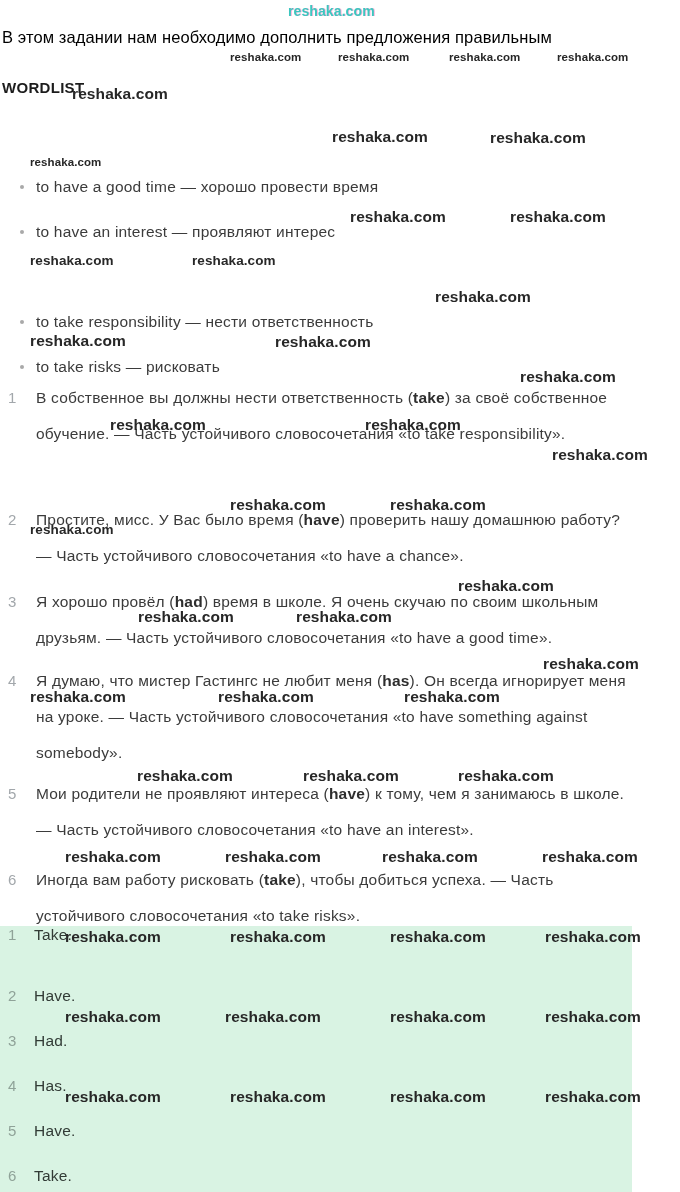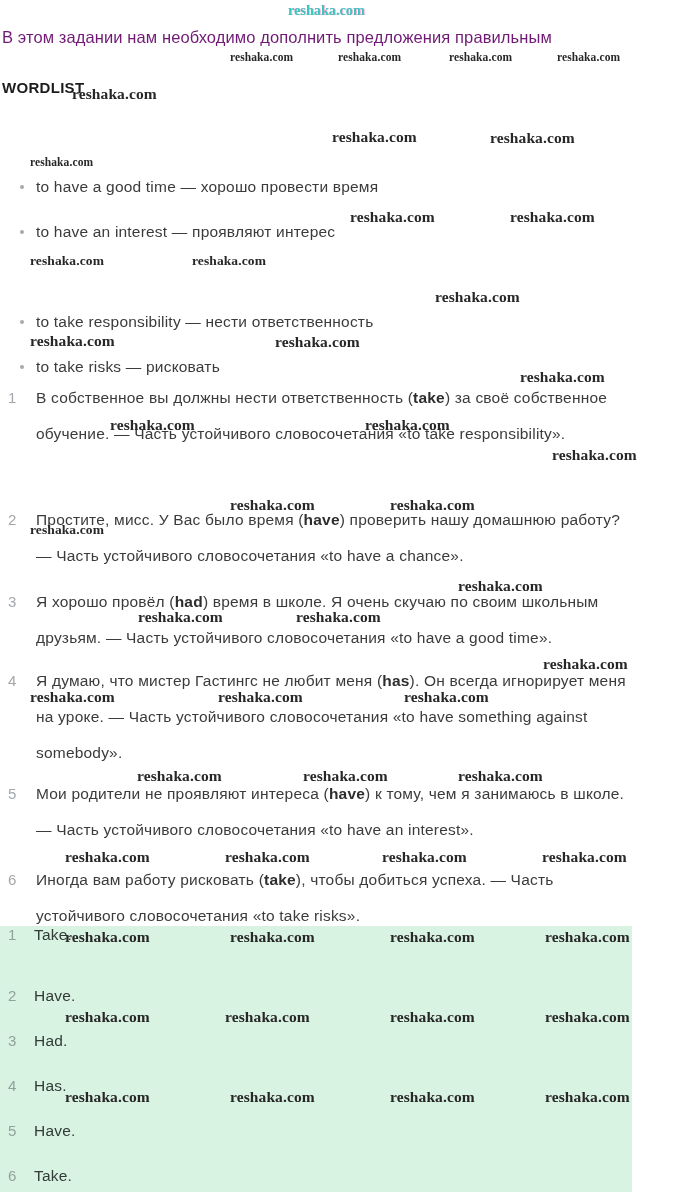--- a/index.html
+++ b/index.html
@@ -13,36 +13,35 @@
     overflow: hidden;
   }
   
   .wm {
     position: absolute;
     font-weight: 700;
     font-size: 15.5px;
     color: #272727;
     letter-spacing: 0.1px;
     white-space: nowrap;
-    font-family: Liberation Serif, serif;
   }
   .wm-sm { font-size: 11.5px; }
   .wm-md { font-size: 13.5px; }
   .wm-top {
     color: #3cc6bf;
     font-size: 14px;
     text-shadow: 1px 0 0 rgba(255, 120, 190, 0.55);
   }
   
   .title {
     position: absolute;
     left: 2px; top: 28px;
     width: 660px;
     font-size: 16.5px;
-    color: #701a75;
+    color: #000000;
     letter-spacing: 0.1px;
   }
   
   .wordlist-title {
     position: absolute;
     left: 2px; top: 79px;
     font-size: 15px;
     font-weight: 800;
     color: #1c1c1c;
     letter-spacing: 0.3px;

